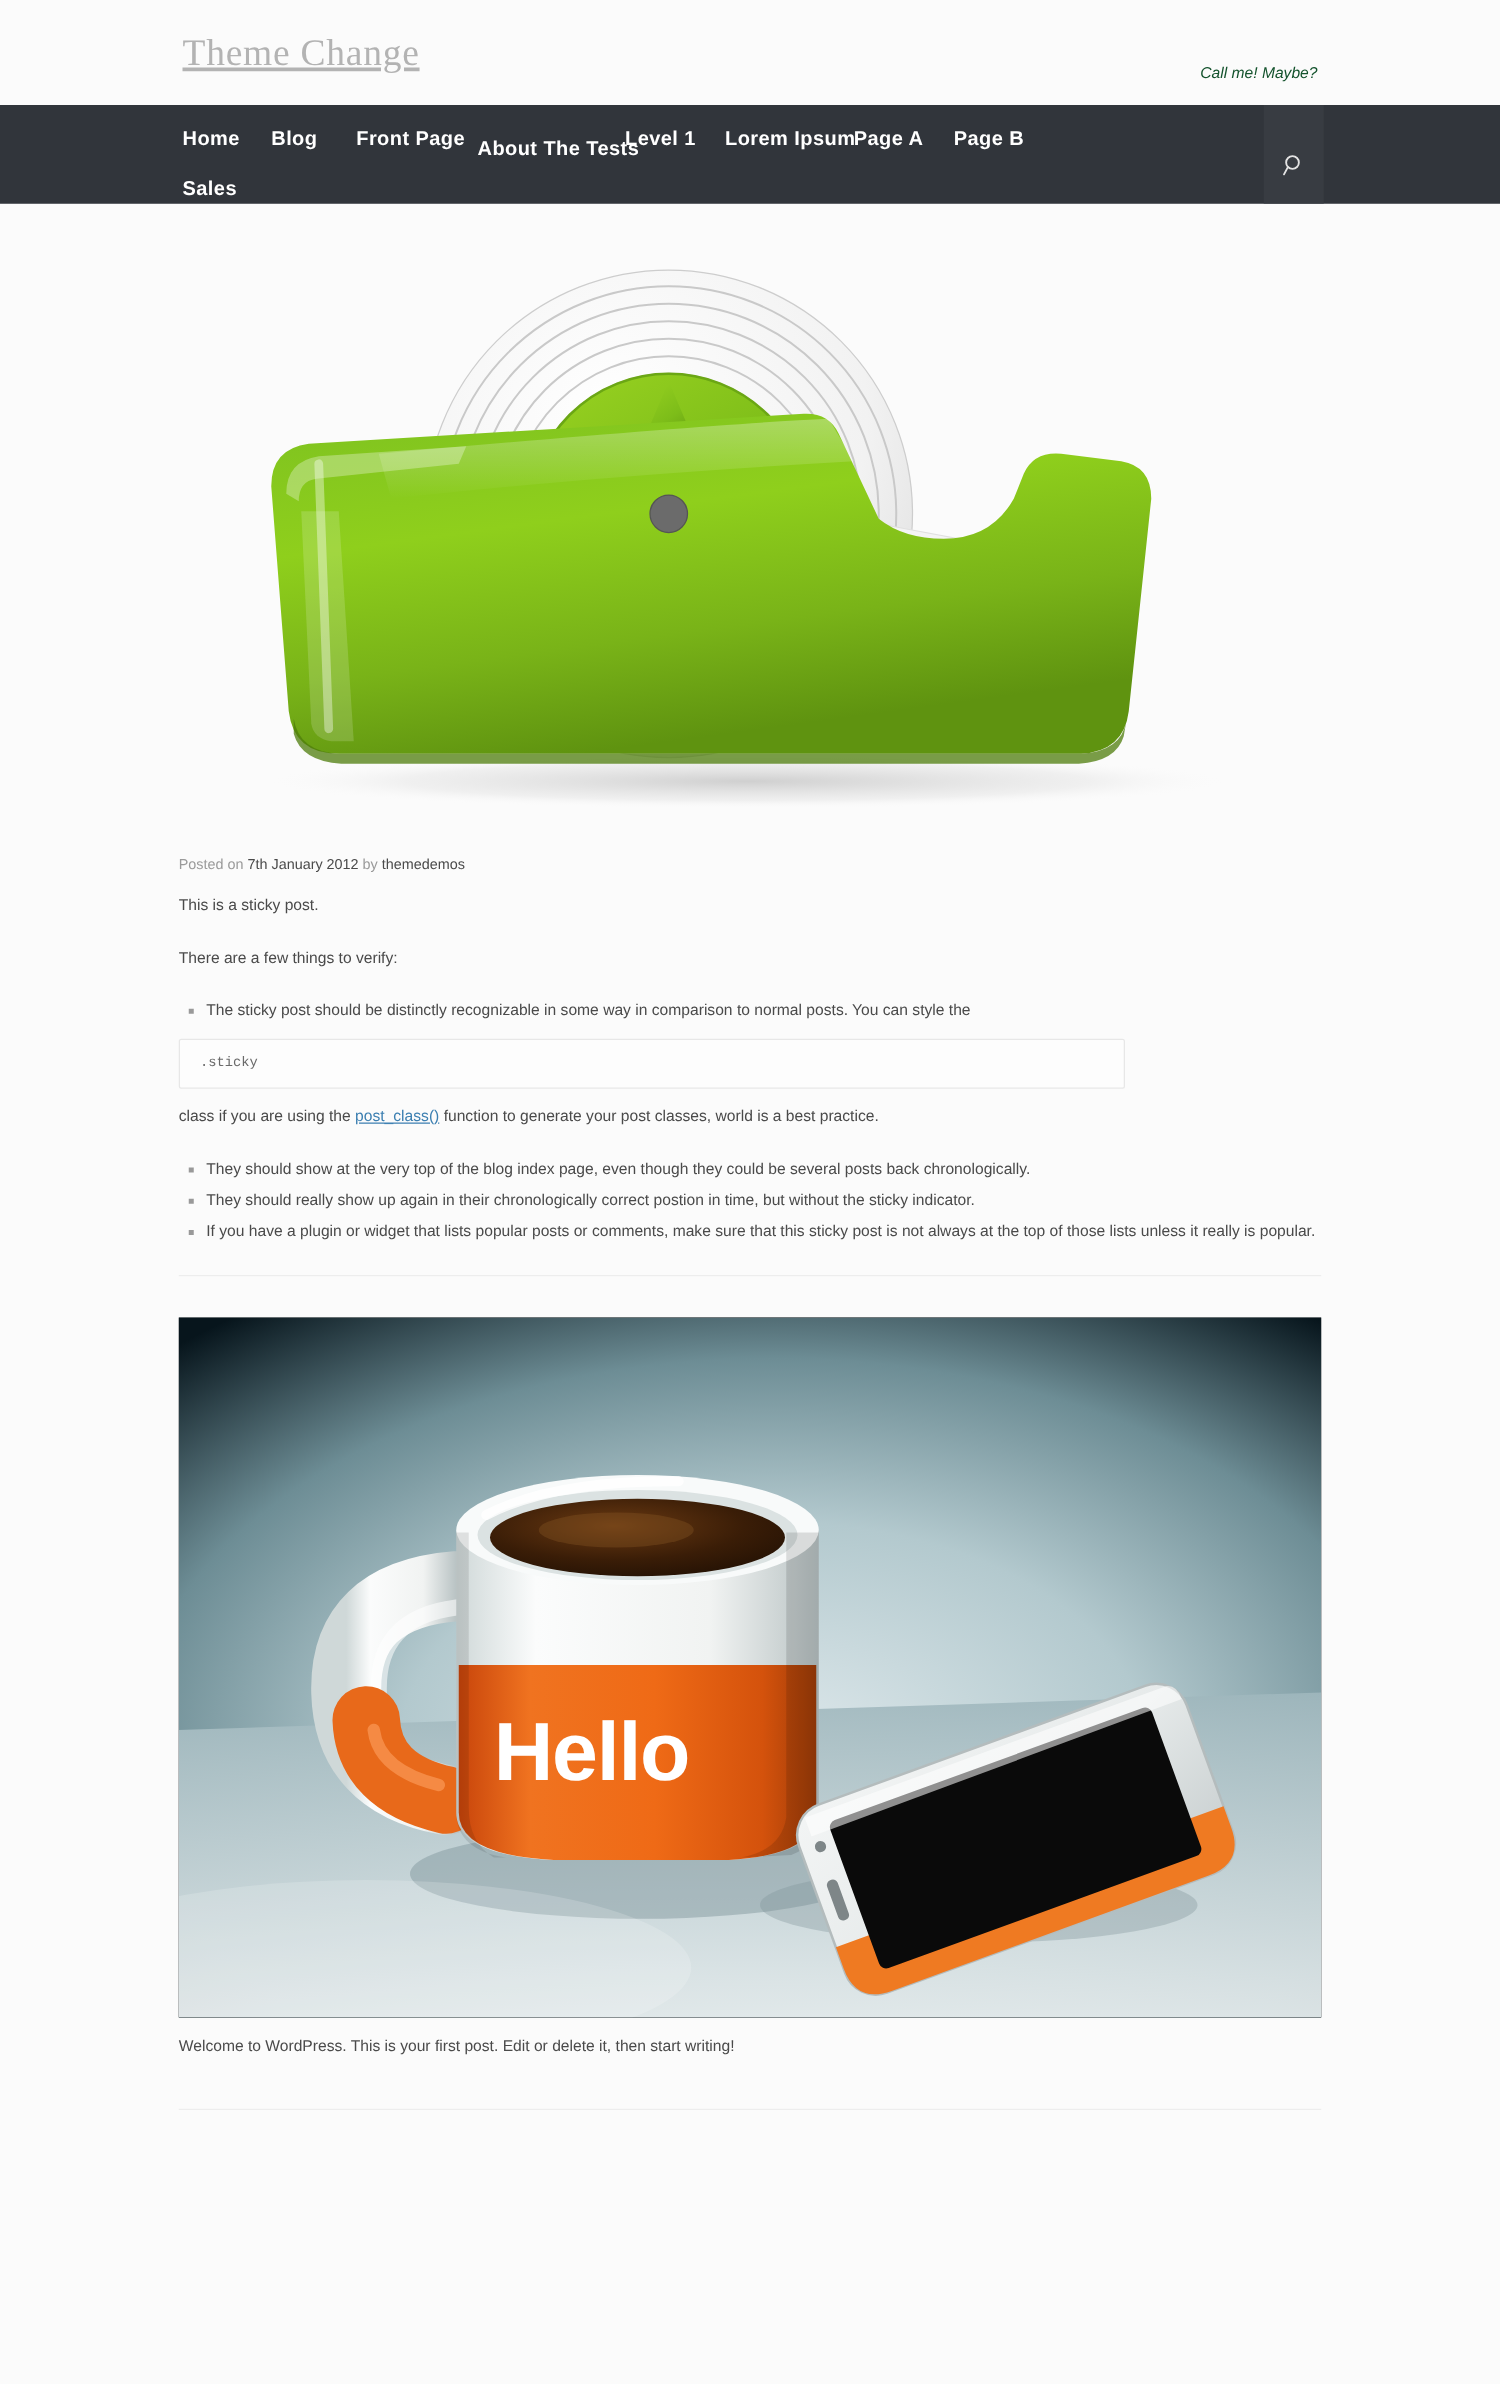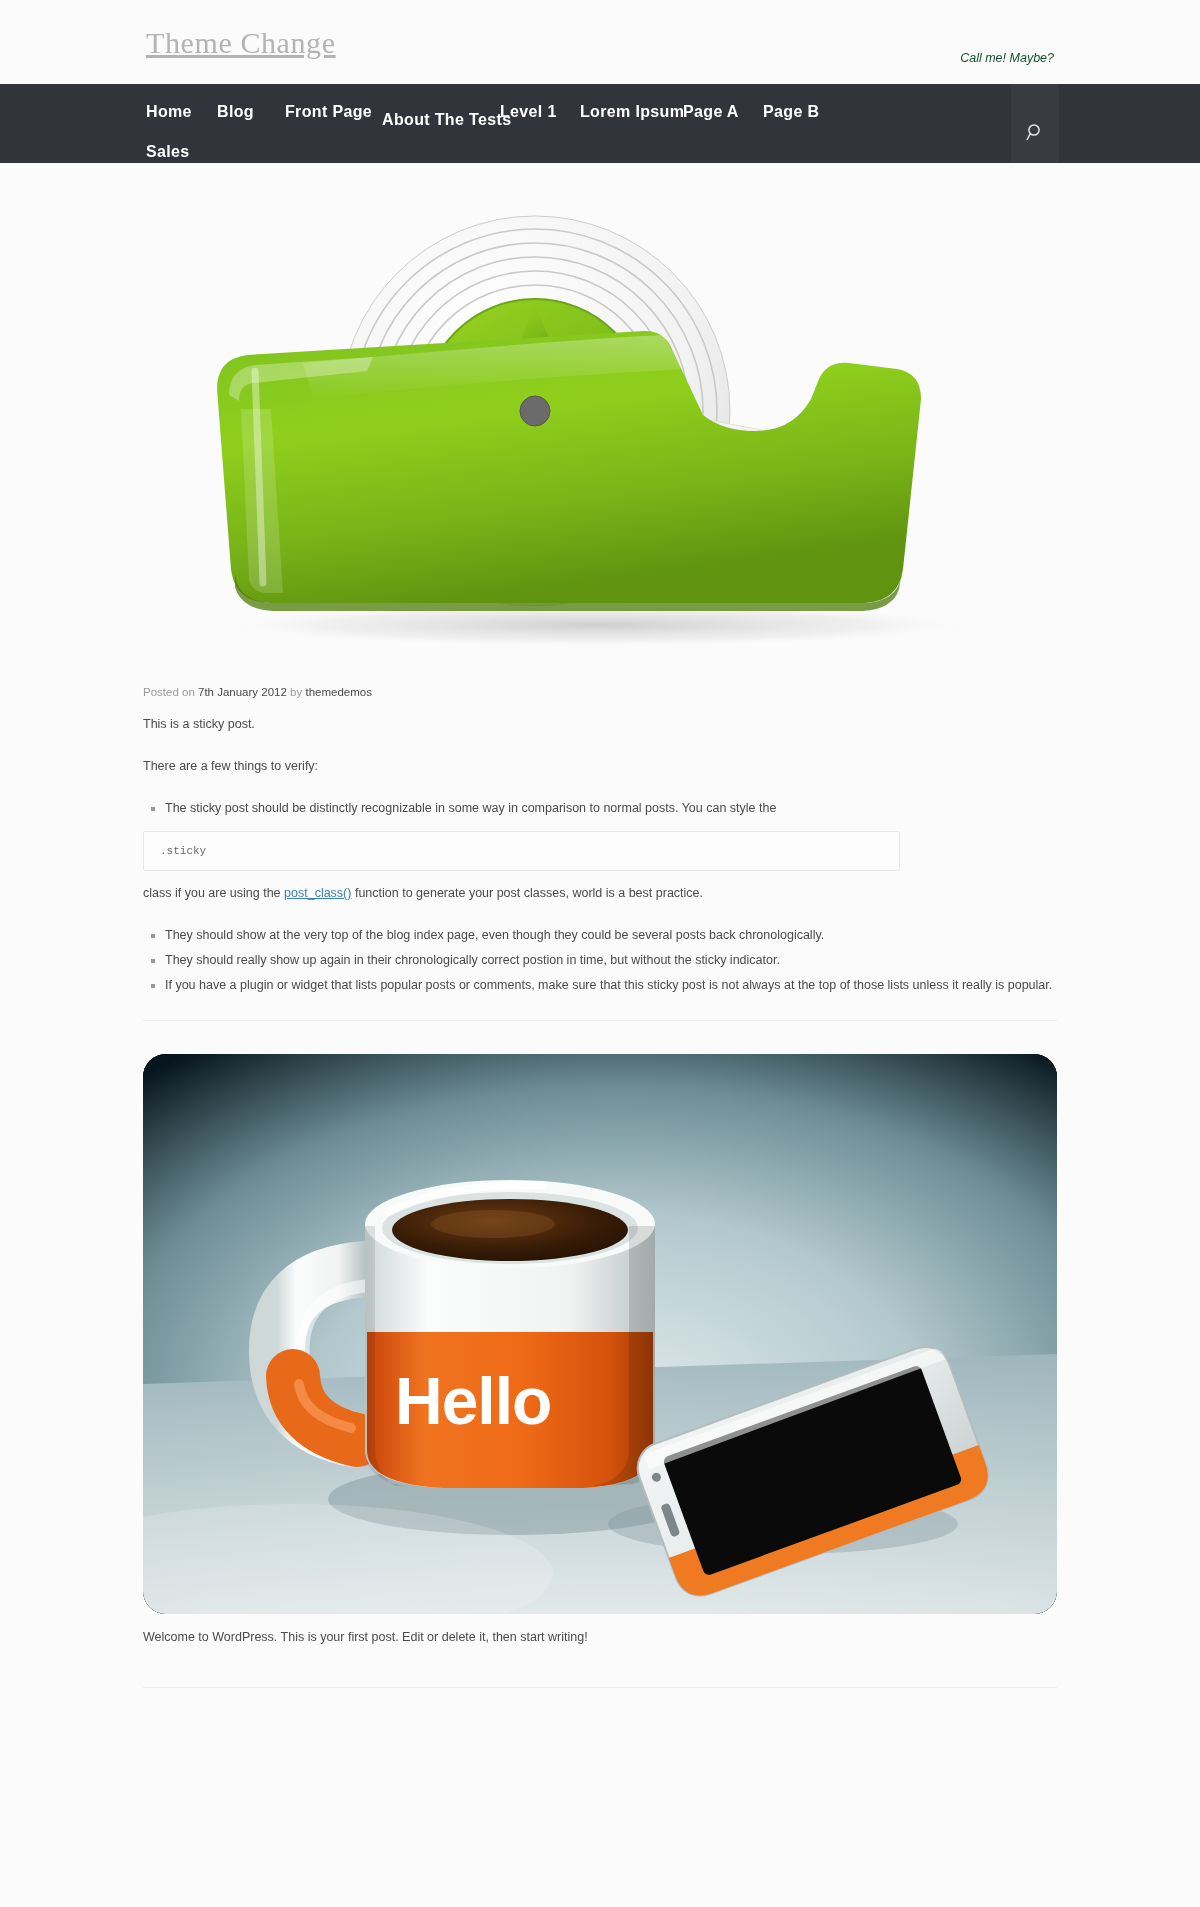--- a/index.html
+++ b/index.html
@@ -192,21 +192,20 @@
   }
 
   
   .photo-frame {
     width: 914px;
     height: 560px;
     margin: 33px auto 0;
     overflow: hidden;
     position: relative;
     background: #0a1418;
-    border-radius: 23px;
   }
 
   .post2 { margin-top: 0; }
   .post2 .entry-header { padding-top: 17px; }
   .bottom-divider {
     border: 0;
     border-top: 1px solid #ededed;
     width: 914px;
     margin: 40px auto 0;
   }

